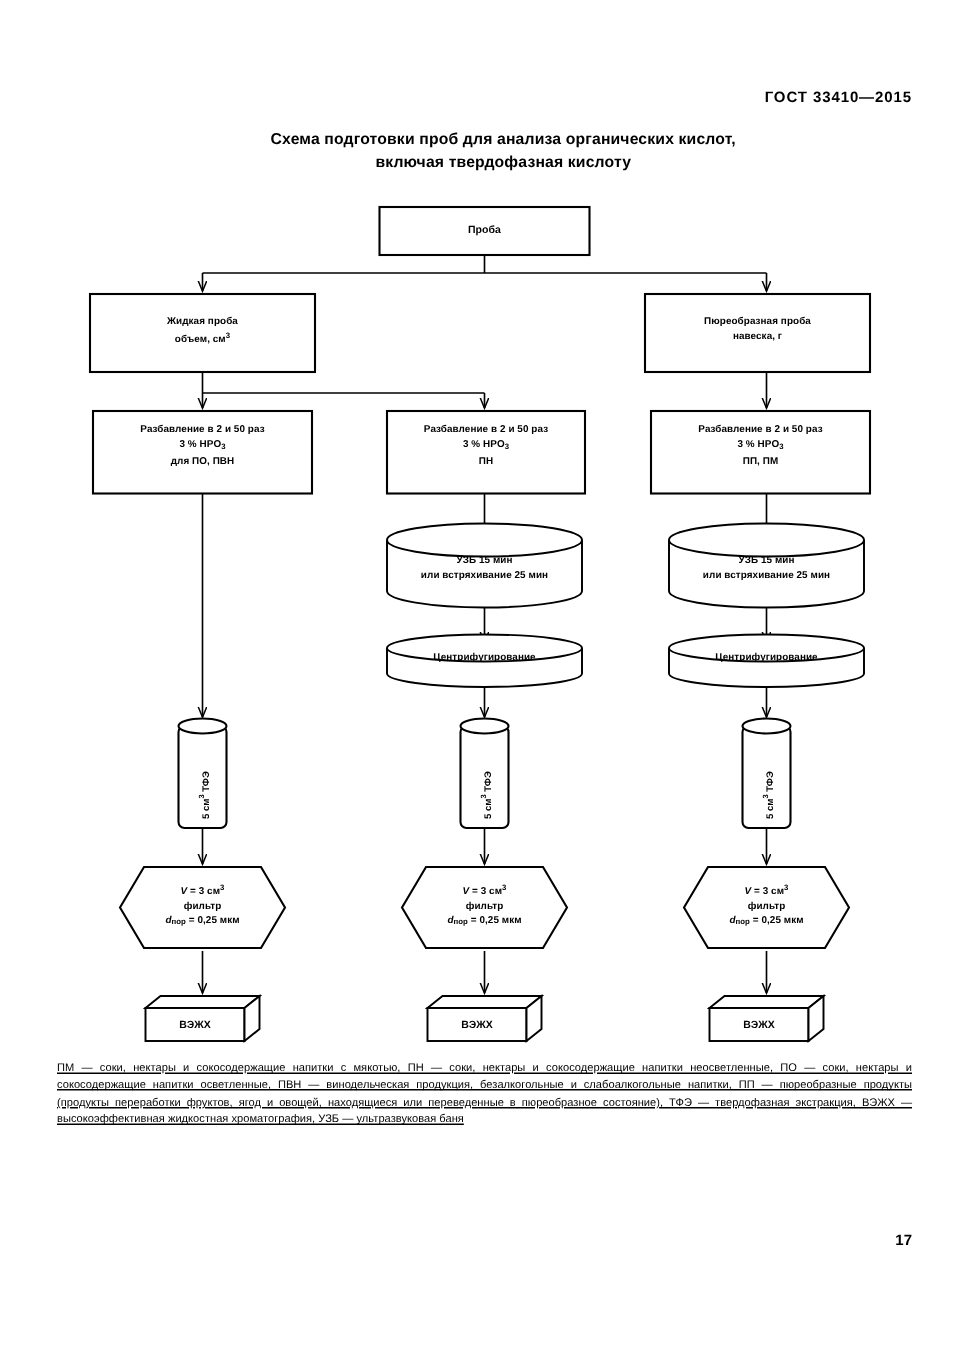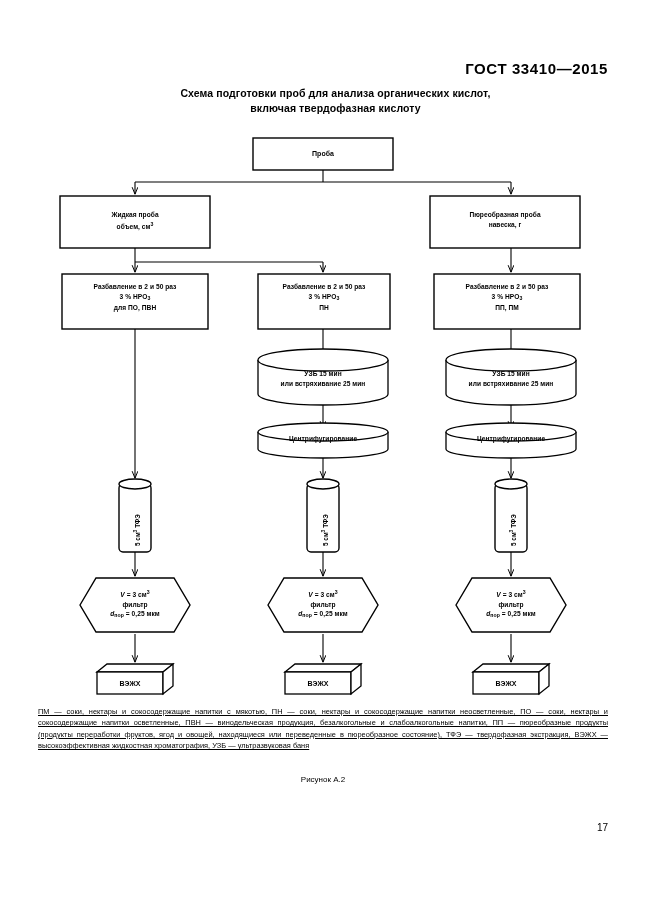--- a/index.html
+++ b/index.html
@@ -8,21 +8,21 @@
     font-family:"Liberation Sans","DejaVu Sans",sans-serif;
     color:#000;
     -webkit-font-smoothing:antialiased;
   }
   .page{position:absolute;inset:0;}
 
   
   .gost-header{
     position:absolute;left:0;right:38px;top:60px;
     text-align:right;
-    font-size:15px;font-weight:bold;letter-spacing:.6px;
+    font-size:10px;font-weight:bold;letter-spacing:.6px;
   }
 
   .fig-title{
     position:absolute;left:0;right:0;top:86px;
     text-align:center;
     font-size:10.5px;font-weight:bold;line-height:15px;
     letter-spacing:.1px;
   }
   .fig-title div{white-space:nowrap;margin-left:25px;}
 
@@ -60,21 +60,21 @@
     text-align:justify;
     letter-spacing:.02px;
     text-decoration:underline;
   }
   .fig-caption{
     position:absolute;left:0;right:0;top:775px;
     text-align:center;font-size:8px;
   }
   .page-num{
     position:absolute;right:38px;top:822px;
-    font-size:10px;font-weight:normal;
+    font-size:10px;font-weight:bold;
   }
 </style>
 </head>
 <body>
 
 <div class="page">
 
   <div class="gost-header">ГОСТ 33410—2015</div>
 
   <div class="fig-title">
@@ -256,17 +256,16 @@
     </div>
 
     <div class="lbl big" style="left:97px;top:679px;width:66px;">ВЭЖХ</div>
     <div class="lbl big" style="left:285px;top:679px;width:66px;">ВЭЖХ</div>
     <div class="lbl big" style="left:473px;top:679px;width:66px;">ВЭЖХ</div>
 
   </div>
 
   <div class="legend">ПМ — соки, нектары и сокосодержащие напитки с мякотью, ПН — соки, нектары и сокосодержащие напитки неосветленные, ПО — соки, нектары и сокосодержащие напитки осветленные, ПВН — винодельческая продукция, безалкогольные и слабоалкогольные напитки, ПП — пюреобразные продукты (продукты переработки фруктов, ягод и овощей, находящиеся или переведенные в пюреобразное состояние), ТФЭ — твердофазная экстракция, ВЭЖХ — высокоэффективная жидкостная хроматография, УЗБ — ультразвуковая баня</div>
 
-  <div class="fig-caption">Рисунок А.2</div>
 
   <div class="page-num">17</div>
 
 </div>
 
 </body></html>

